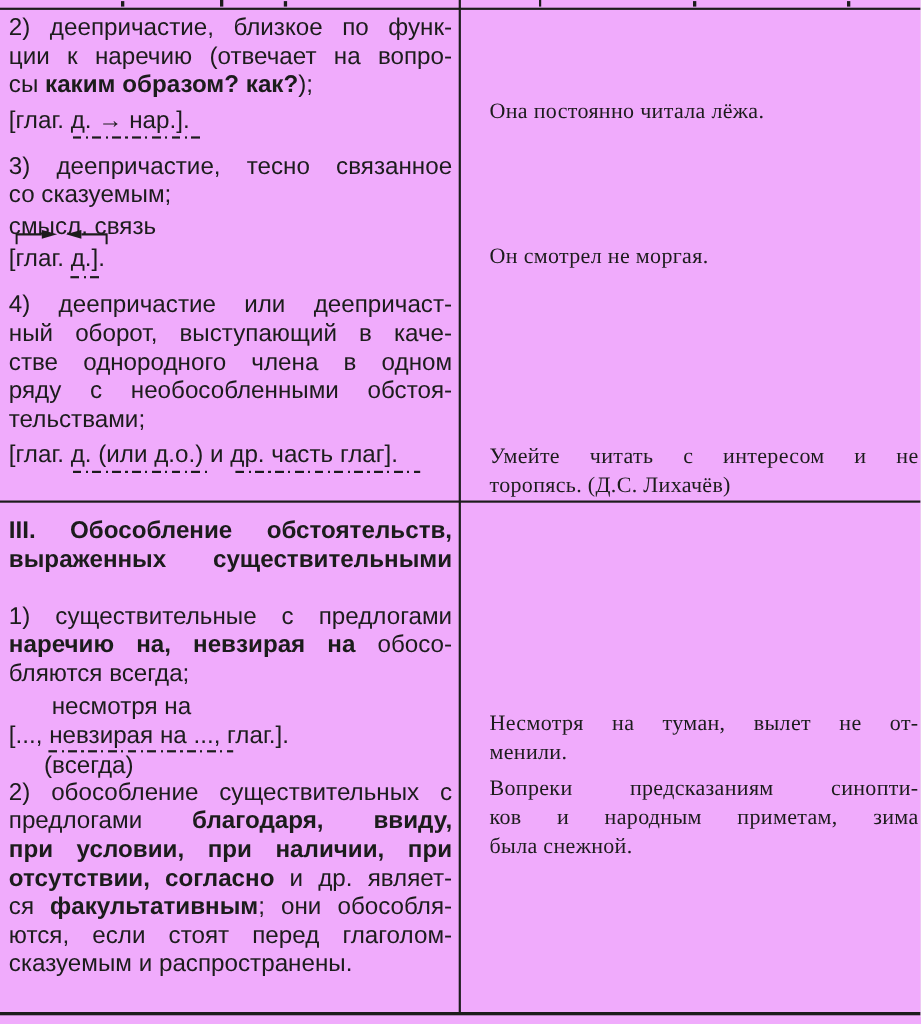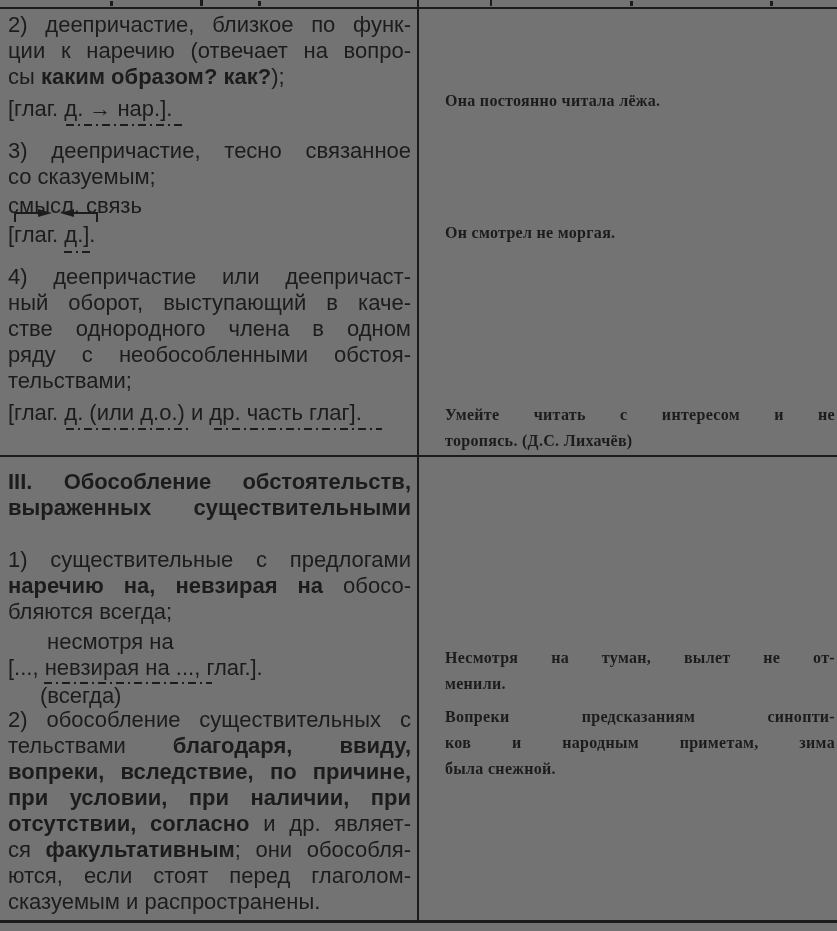--- a/index.html
+++ b/index.html
@@ -1,22 +1,22 @@
 <!DOCTYPE html>
 <html><head>
 <meta charset="utf-8">
 <style>
   html,body{margin:0;padding:0;background:#e8e8e8;}
   #page{
-    position:relative;width:837px;height:931px;background:#737373;
+    position:relative;width:837px;height:931px;background:#f0abfc;
     color:#1c1c1c;overflow:hidden;
     font-family:"Liberation Sans",sans-serif;
   }
   .sans{font-family:"Liberation Sans",sans-serif;font-size:22px;line-height:26px;}
-  .serif{font-family:"Liberation Serif",serif;font-size:16px;line-height:26px;letter-spacing:0.3px;font-weight:bold;}
+  .serif{font-family:"Liberation Serif",serif;font-size:20px;line-height:26px;letter-spacing:0.3px;}
   .block{position:absolute;}
   .line{white-space:nowrap;}
   .line.just{text-align:justify;text-align-last:justify;}
   .b{font-weight:700;}
   .hline,.vline,.remnant{position:absolute;background:#1c1c1c;}
   .dashdot{
     position:absolute;height:2px;
     background:repeating-linear-gradient(90deg,#1c1c1c 0 8px,transparent 8px 12px,#1c1c1c 12px 14px,transparent 14px 18px);
   }
 </style>
@@ -112,22 +112,21 @@
     <div class="line">[..., невзирая на ..., глаг.].</div>
     <div class="dashdot" style="left:36px;top:27px;width:168px"></div>
   </div>
 
   <div class="block sans" style="left:40px;top:683px;width:360px">
     <div class="line">(всегда)</div>
   </div>
 
   <div class="block sans" style="left:8px;top:707px;width:403px">
       <div class="line just"><span>2) обособление существительных с</span></div>
-      <div class="line just"><span>тельствами </span><span class="b">благодаря, ввиду,</span></div>
-      <div class="line just"><span class="b">вопреки, вследствие, по причине,</span></div>
+      <div class="line just"><span>предлогами </span><span class="b">благодаря, ввиду,</span></div>
       <div class="line just"><span class="b">при условии, при наличии, при</span></div>
       <div class="line just"><span class="b">отсутствии, согласно</span><span> и др. являет-</span></div>
       <div class="line just"><span>ся </span><span class="b">факультативным</span><span>; они обособля-</span></div>
       <div class="line just"><span>ются, если стоят перед глаголом-</span></div>
       <div class="line"><span>сказуемым и распространены.</span></div>
     </div>
 
   <div class="block serif" style="left:445px;top:645px;width:390px">
       <div class="line just"><span>Несмотря на туман, вылет не от-</span></div>
       <div class="line"><span>менили.</span></div>

